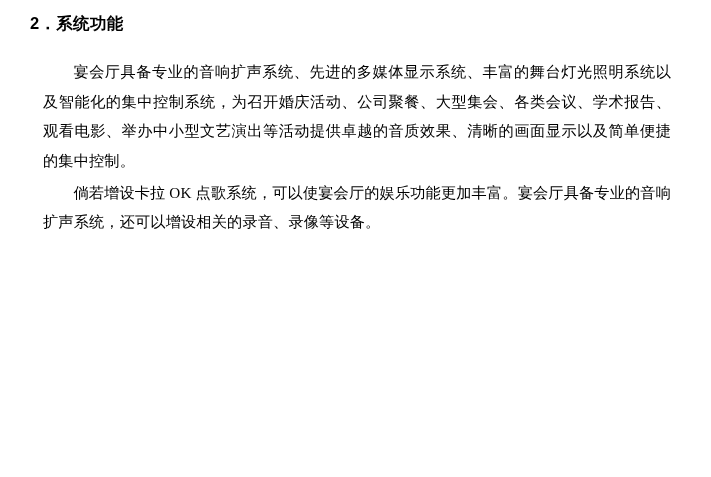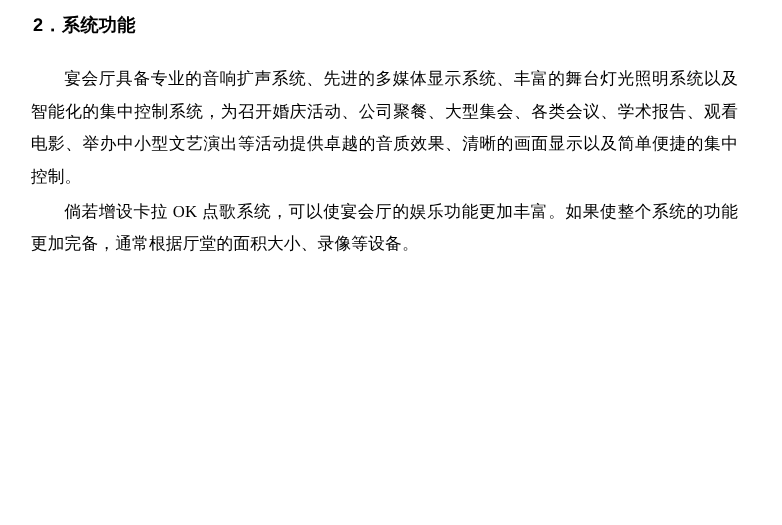--- a/index.html
+++ b/index.html
@@ -29,35 +29,35 @@
     letter-spacing: 0.3px;
     margin: 4px 0 0 2px;
     line-height: 1.4;
   }
   .body-block {
     margin-top: 22px;
   }
   p.para {
     font-size: 15.2px;
     line-height: 1.95;
-    margin: 0 0 0 0;
+    margin: 0 0 0 15px;
     text-align: justify;
     text-justify: inter-ideograph;
     text-indent: 2em;
     letter-spacing: 0.15px;
   }
   p.para + p.para {
     margin-top: 2px;
   }
 </style>
 </head>
 <body>
 
 <div class="page">
 
   <h2 class="heading">2．系统功能</h2>
 
   <div class="body-block">
     <p class="para">宴会厅具备专业的音响扩声系统、先进的多媒体显示系统、丰富的舞台灯光照明系统以及智能化的集中控制系统，为召开婚庆活动、公司聚餐、大型集会、各类会议、学术报告、观看电影、举办中小型文艺演出等活动提供卓越的音质效果、清晰的画面显示以及简单便捷的集中控制。</p>
-    <p class="para">倘若增设卡拉 OK 点歌系统，可以使宴会厅的娱乐功能更加丰富。如果使整个系统的功能更加完备，通常根据厅堂的面积大小、录像等设备。</p>
+    <p class="para">倘若增设卡拉 OK 点歌系统，可以使宴会厅的娱乐功能更加丰富。宴会厅具备专业的音响扩声系统，还可以增设相关的录音、录像等设备。</p>
   </div>
 
 </div>
 
 </body></html>

